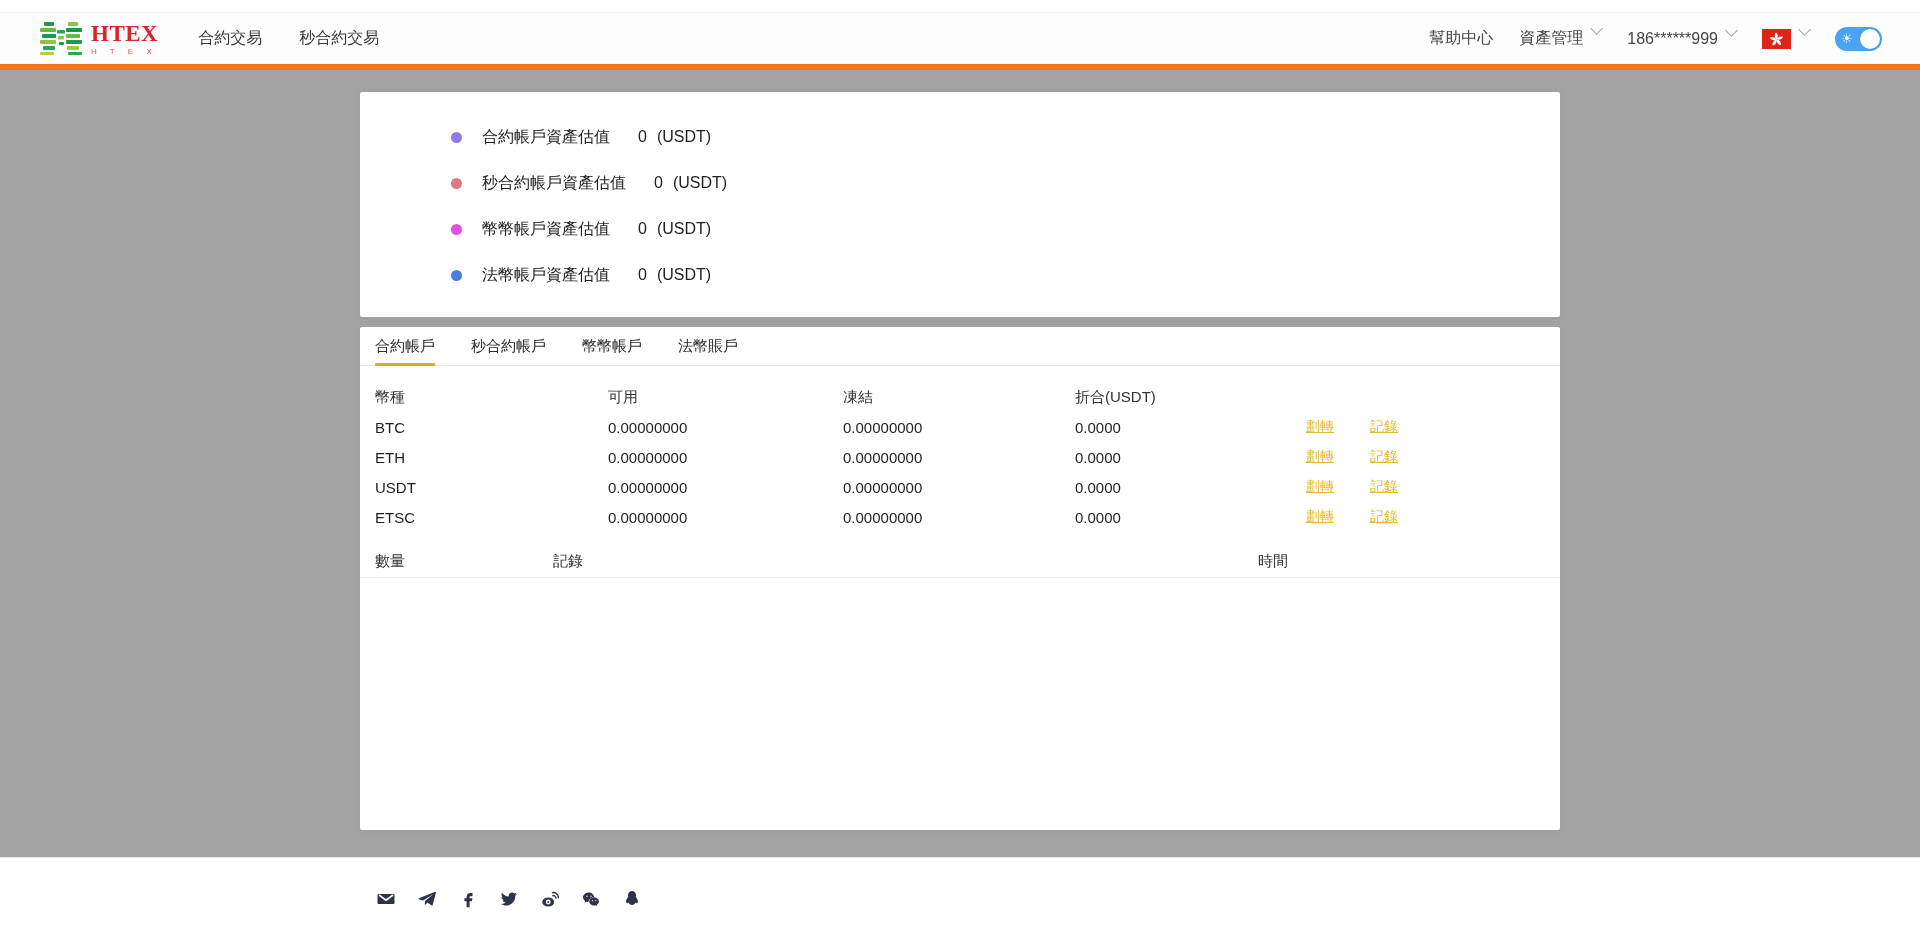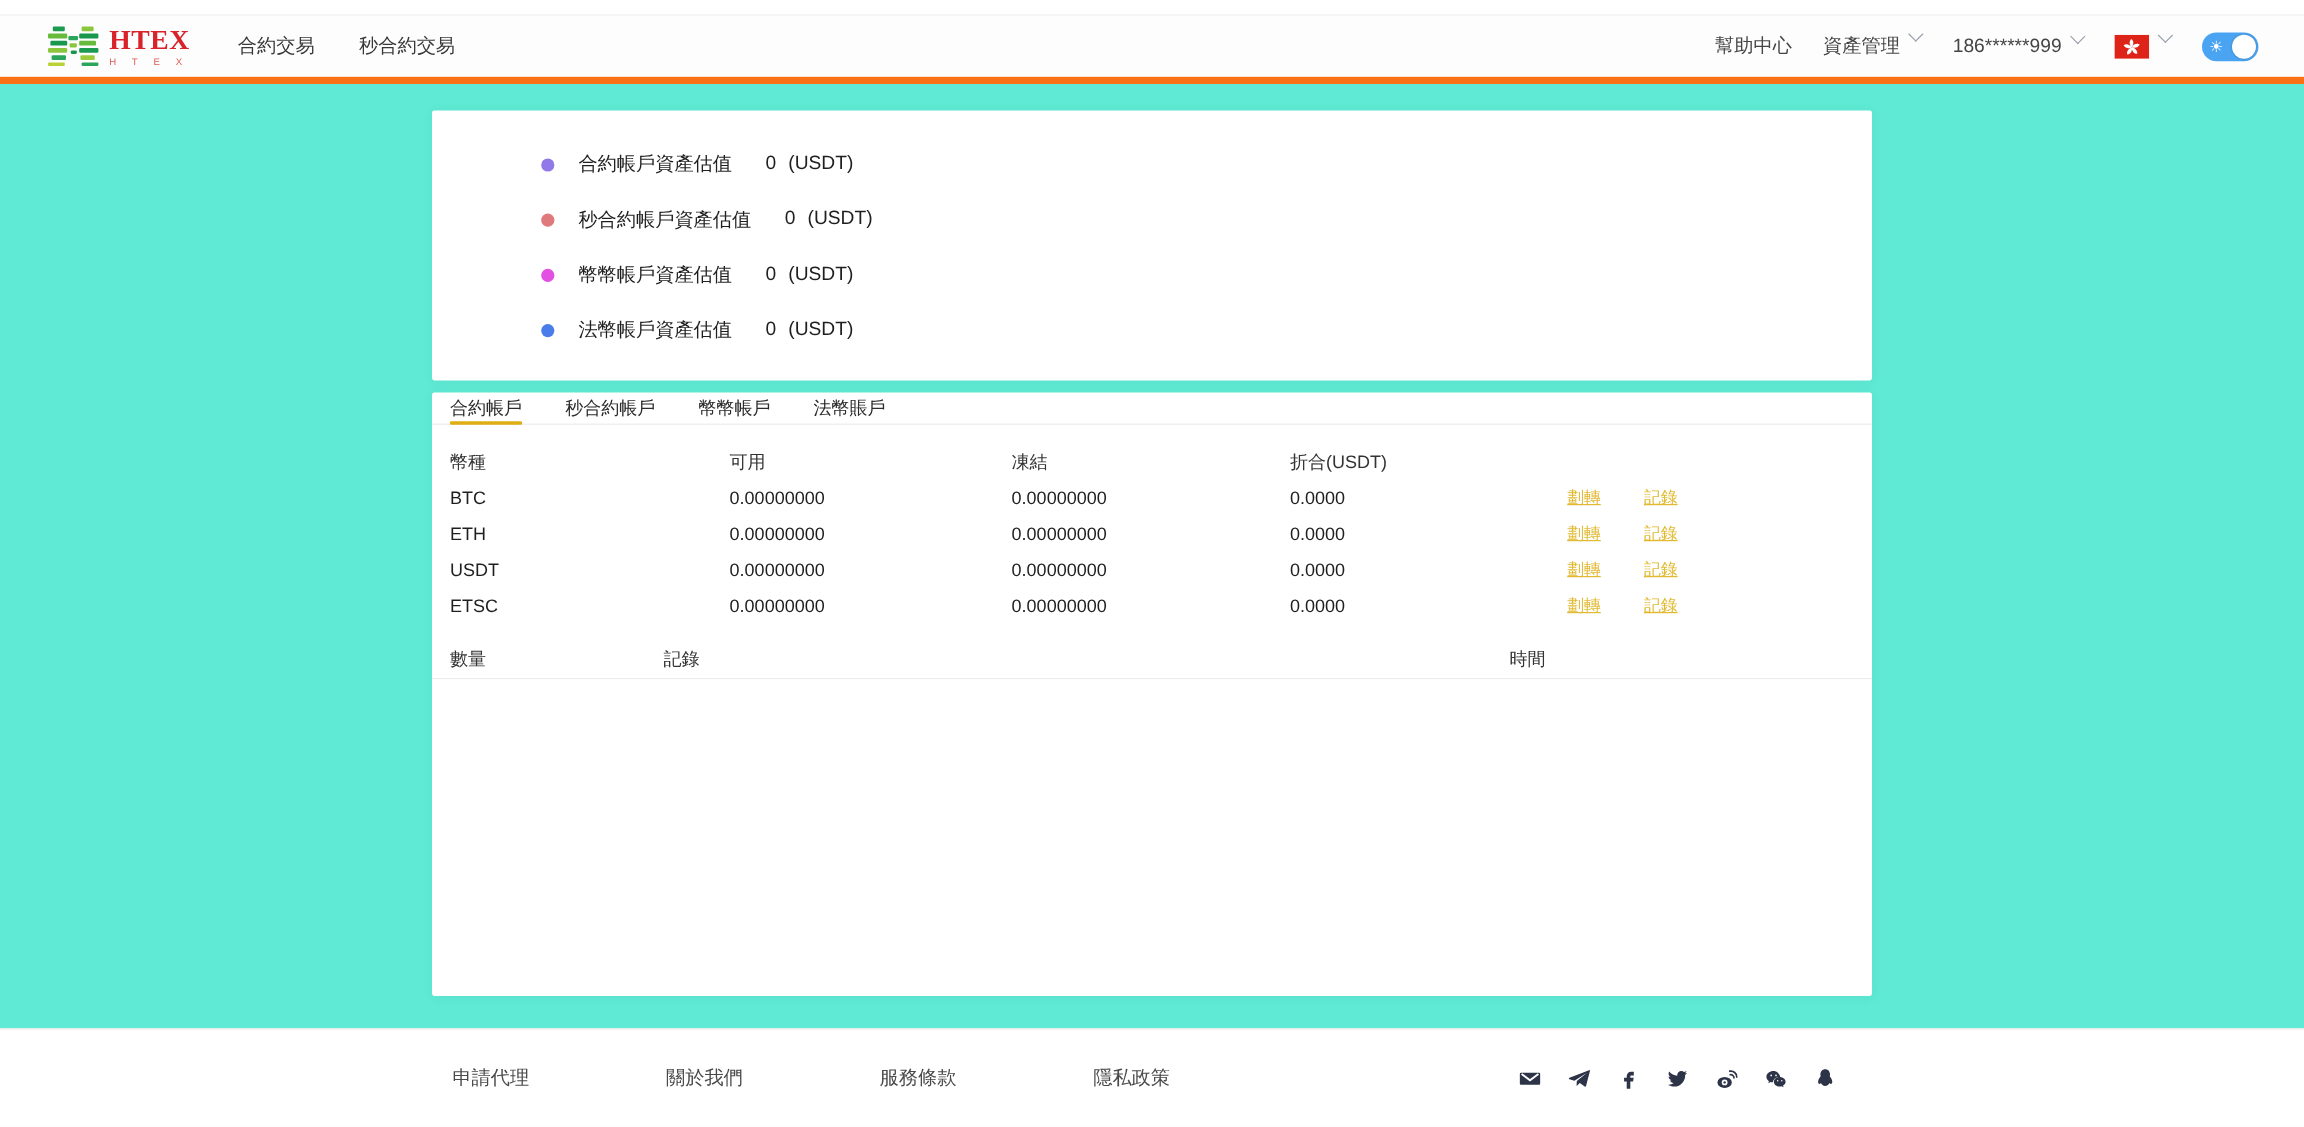--- a/index.html
+++ b/index.html
@@ -26,32 +26,32 @@
           transform:rotate(45deg); margin-left:9px; margin-top:-4px; display:inline-block; }
   .flag { width:29px; height:20px; display:inline-block; }
   .flag svg { display:block; width:100%; height:100%; }
   .toggle { width:47px; height:24px; border-radius:12px; background:#4ba4f2; position:relative;
             display:inline-flex; align-items:center; cursor:pointer; }
   .toggle .sun { position:absolute; left:6px; top:4px; color:#ffffff; font-size:13px; line-height:16px; }
   .toggle .knob { width:20px; height:20px; background:#fff; border-radius:50%;
                   position:absolute; right:2px; top:2px; box-shadow:0 0 2px rgba(0,0,0,.25); }
 
   
-  .content { background:#5eead4; padding:22px 0 27px; }
+  .content { background:#a3a3a3; padding:22px 0 27px; }
   .card { width:1200px; margin:0 auto; background:#fff; border-radius:2px;
           box-shadow:0 1px 10px rgba(60,60,80,.05); }
   .summary-card { height:225px; padding:30px 0 0 91px; margin-bottom:10px; }
   .summary-row { display:flex; align-items:center; height:30px; margin-bottom:16px;
                  font-size:16px; color:#1f1f1f; }
   .dot { width:11px; height:11px; border-radius:50%; margin-right:20px; flex:none; }
   .s-value { margin-left:28px; }
   .s-unit { margin-left:10px; }
 
   .accounts-card { min-height:503px; }
-  .tabs { display:flex; height:27px; border-bottom:1px solid #ebebee; padding:0 15px;font-family:Liberation Mono, monospace; }
+  .tabs { display:flex; height:39px; border-bottom:1px solid #ebebee; padding:0 15px;font-family:Liberation Mono, monospace; }
   .tab { font-size:15px; color:#2b2b2b; margin-right:36px; position:relative; height:100%;
          display:flex; align-items:center; }
   .tab.active::after { content:""; position:absolute; left:0; right:0; bottom:-1px; height:3px;
                        background:#dfae14; border-radius:1px; }
 
   .asset-table { margin-top:16px; }
   .at-row { display:grid; grid-template-columns:233px 235px 232px 231px 1fr;
             padding:0 15px; height:30px; align-items:center; font-size:15px; color:#1f1f1f; }
   .at-head { color:#333; }
   .actions { display:flex; gap:36px; }
@@ -257,31 +257,20 @@
         <span>記錄</span>
         <span>時間</span>
       </div>
       <div class="fin-empty"></div>
     </section>
 
   </main>
 
   <footer class="footer">
     <div class="footer-inner">
-      <nav class="footer-links">
-
-          <a>申請代理</a>
-
-          <a>關於我們</a>
-
-          <a>服務條款</a>
-
-          <a>隱私政策</a>
-
-      </nav>
       <div class="socials">
         <a class="social">
           <svg viewBox="0 0 18 18">
             <path d="M1.5 4h15a1 1 0 011 1v8a1 1 0 01-1 1h-15a1 1 0 01-1-1V5a1 1 0 011-1z"></path>
             <path d="M2 5l7 5.2L16 5" fill="none" stroke="#ffffff" stroke-width="1.6"></path>
           </svg>
         </a>
         <a class="social">
           <svg viewBox="0 0 18 18">
             <path d="M17.2 1.8L.9 8.2c-.7.3-.7.9-.1 1.1l4.2 1.3L15.6 4 7 10.9l-.2 3.9c.3 0 .5-.1.7-.4l2-2 4.1 3c.5.3 1 .1 1.1-.5L17.9 2.7c.2-.7-.2-1.2-.7-.9z"></path>

